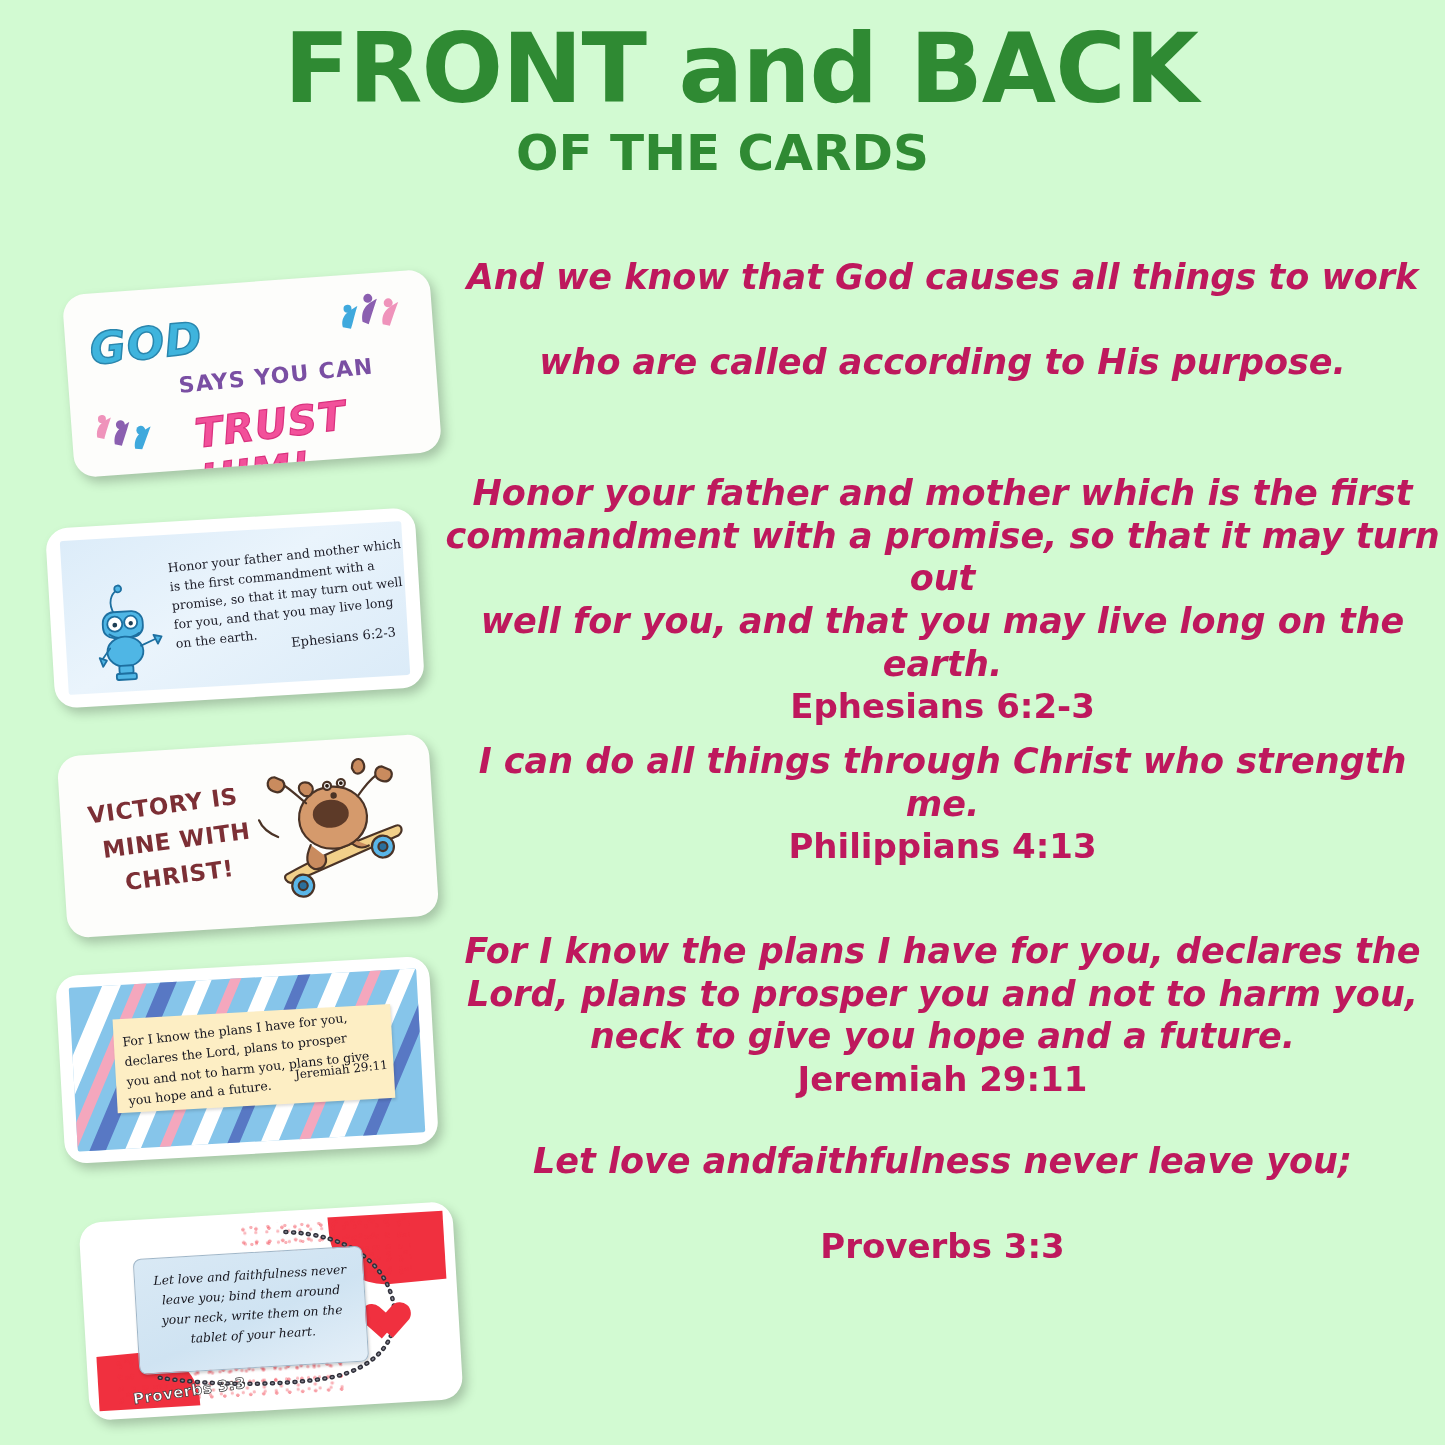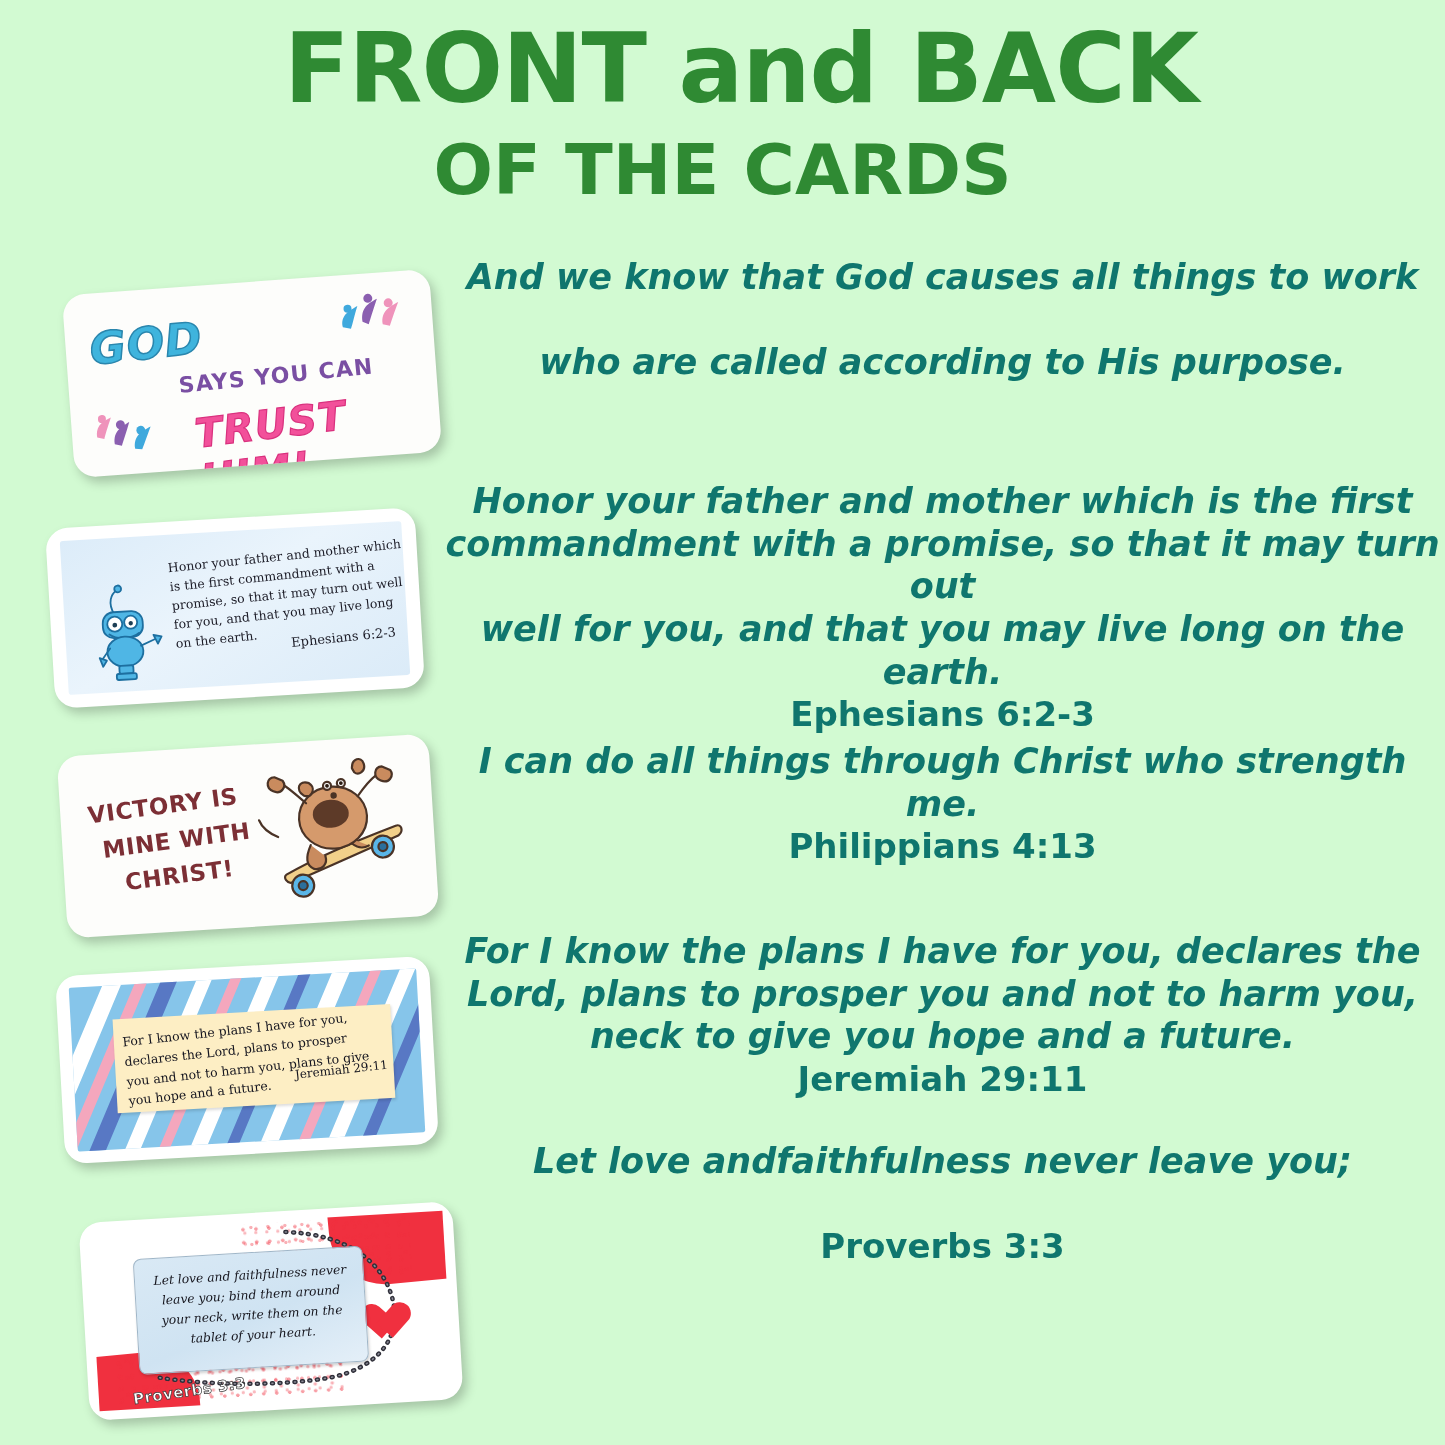--- a/index.html
+++ b/index.html
@@ -38,26 +38,26 @@
     font-size: 96px;
     font-weight: 700;
     color: #2f8a33;
     letter-spacing: -1px;
     line-height: 1.08;
     white-space: nowrap;
     padding-left: 37px;
   }
   .title-line2 {
     font-family: "DejaVu Sans", sans-serif;
-    font-size: 70px;
+    font-size: 50px;
     font-weight: 700;
     color: #2f8a33;
     letter-spacing: 0px;
     line-height: 1.1;
-    margin-top: 10px;
+    margin-top: 4px;
     white-space: nowrap;
   }
 
   
   .card-column {
     position: absolute;
     left: 0;
     top: 240px;
     width: 470px;
     height: 1205px;
@@ -322,33 +322,33 @@
     width: 1005px;
     height: 1205px;
   }
   .verse {
     position: absolute;
     width: 1005px;
     text-align: center;
     font-family: "DejaVu Sans", sans-serif;
     font-style: italic;
     font-weight: 700;
-    color: #0f766e;
+    color: #be185d;
     font-size: 35px;
     line-height: 1.22;
   }
   .verse .ref {
     display: block;
     font-style: normal;
     font-weight: 700;
     font-size: 34px;
     line-height: 1.28;
   }
   #verse-romans     { top: 16px; }
-  #verse-ephesians  { top: 240px; }
+  #verse-ephesians  { top: 232px; }
   #verse-philippians{ top: 500px; }
   #verse-jeremiah   { top: 690px; }
   #verse-proverbs   { top: 900px; }
 </style>
 </head>
 <body>
 
 <div class="page">
 
   <div class="title-block">

